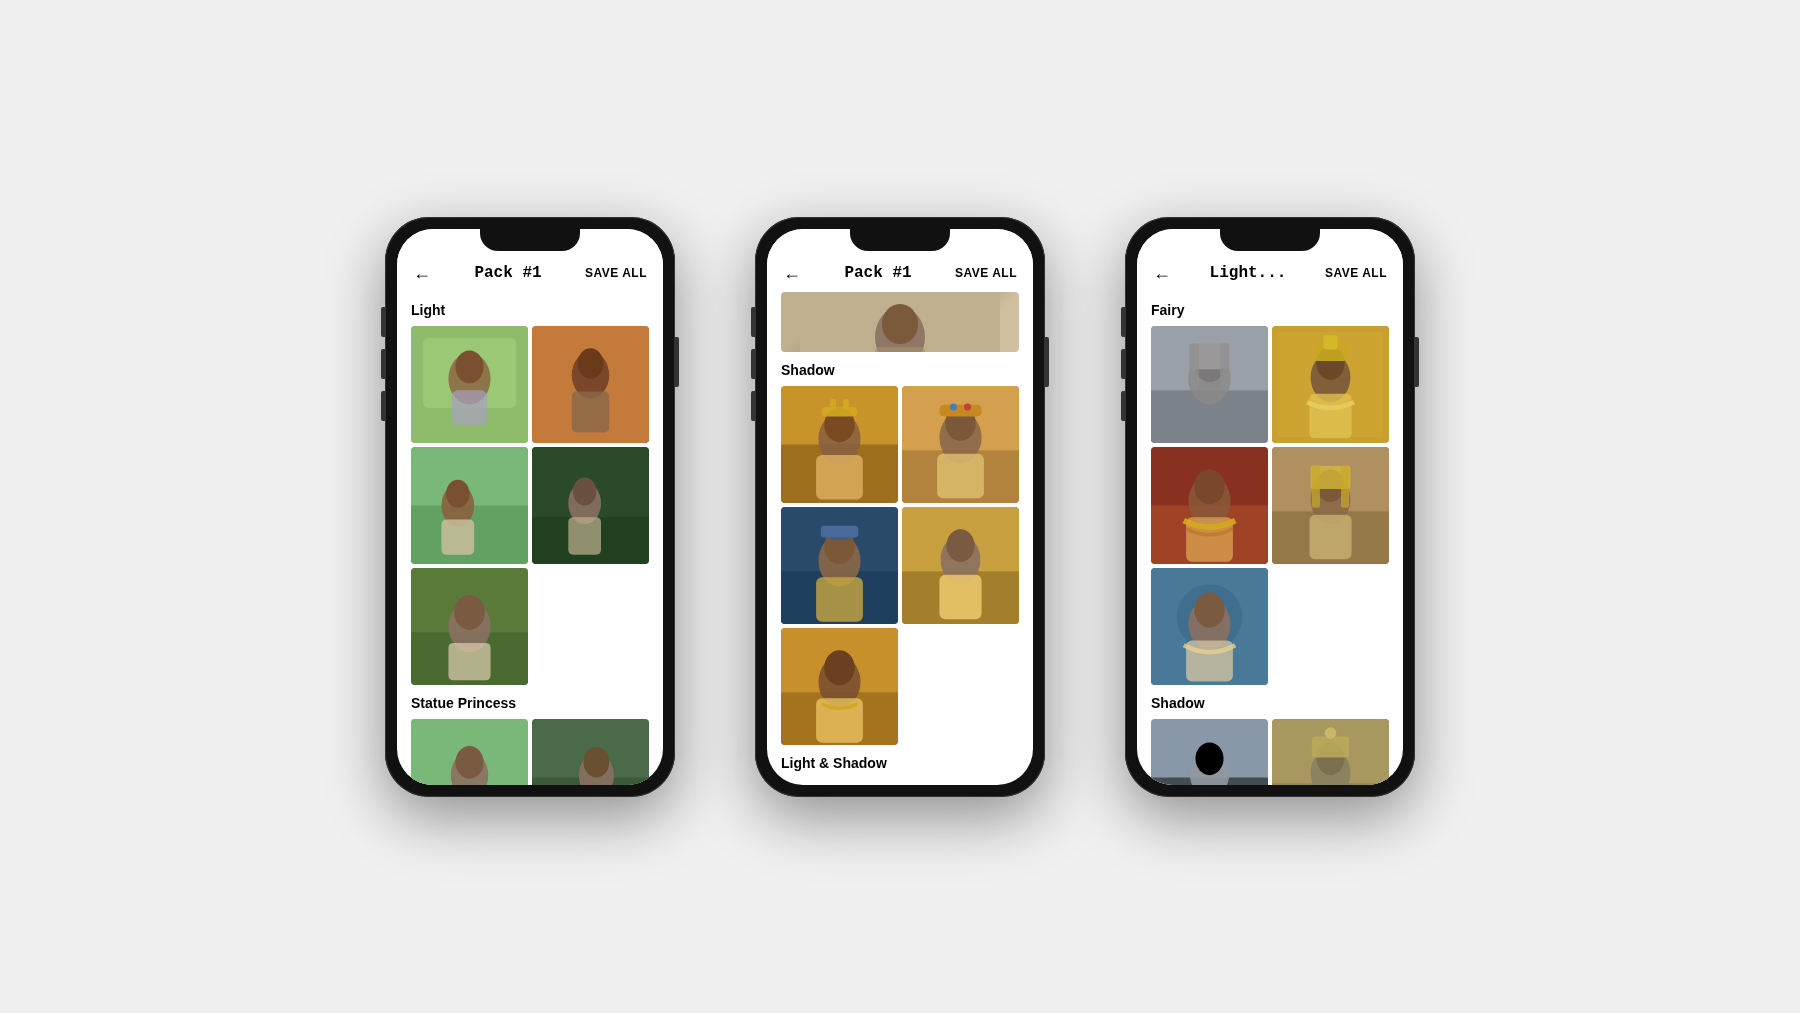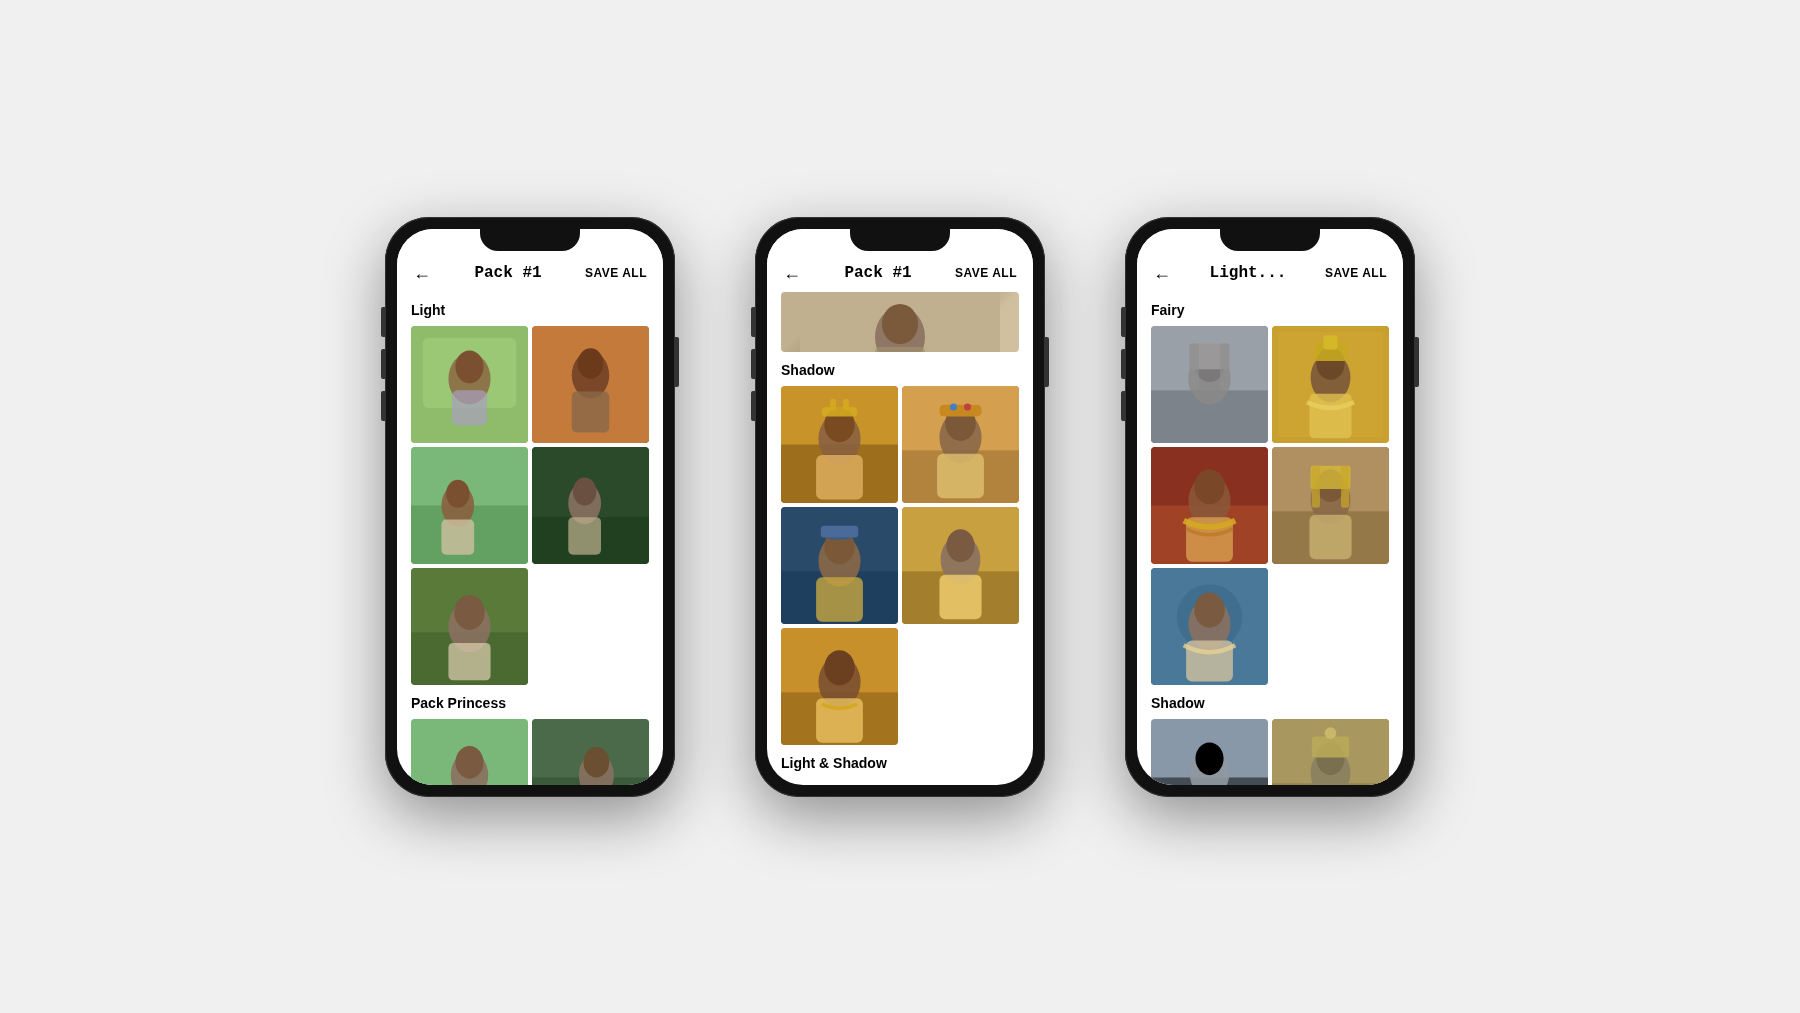--- a/index.html
+++ b/index.html
@@ -251,21 +251,21 @@
                 <rect width="100" height="100" fill="#5a7a3a"></rect>
                 <rect x="0" y="55" width="100" height="45" fill="#3a5a2a" opacity="0.5"></rect>
                 <ellipse cx="50" cy="50" rx="18" ry="22" fill="#8a7060" opacity="0.9"></ellipse>
                 <ellipse cx="50" cy="38" rx="13" ry="15" fill="#7a5a40"></ellipse>
                 <rect x="32" y="64" width="36" height="32" rx="4" fill="#e0d0b0" opacity="0.7"></rect>
               </svg>
             </div>
           </div>
         </div>
 
-        <div class="section-title">Pack Princess</div>
+        <div class="section-title">Statue Princess</div>
         <div class="image-grid">
           <div class="image-cell">
             <div class="portrait img-fairy-1">
               <svg viewBox="0 0 100 100" xmlns="http://www.w3.org/2000/svg">
                 <rect width="100" height="100" fill="#7ab87a"></rect>
                 <rect x="20" y="60" width="60" height="40" fill="#5a9860" opacity="0.5"></rect>
                 <ellipse cx="50" cy="48" rx="16" ry="20" fill="#8a7060" opacity="0.9"></ellipse>
                 <ellipse cx="50" cy="37" rx="12" ry="14" fill="#7a5a40"></ellipse>
                 <rect x="34" y="62" width="32" height="35" rx="5" fill="#d0e0b0" opacity="0.8"></rect>
               </svg>

